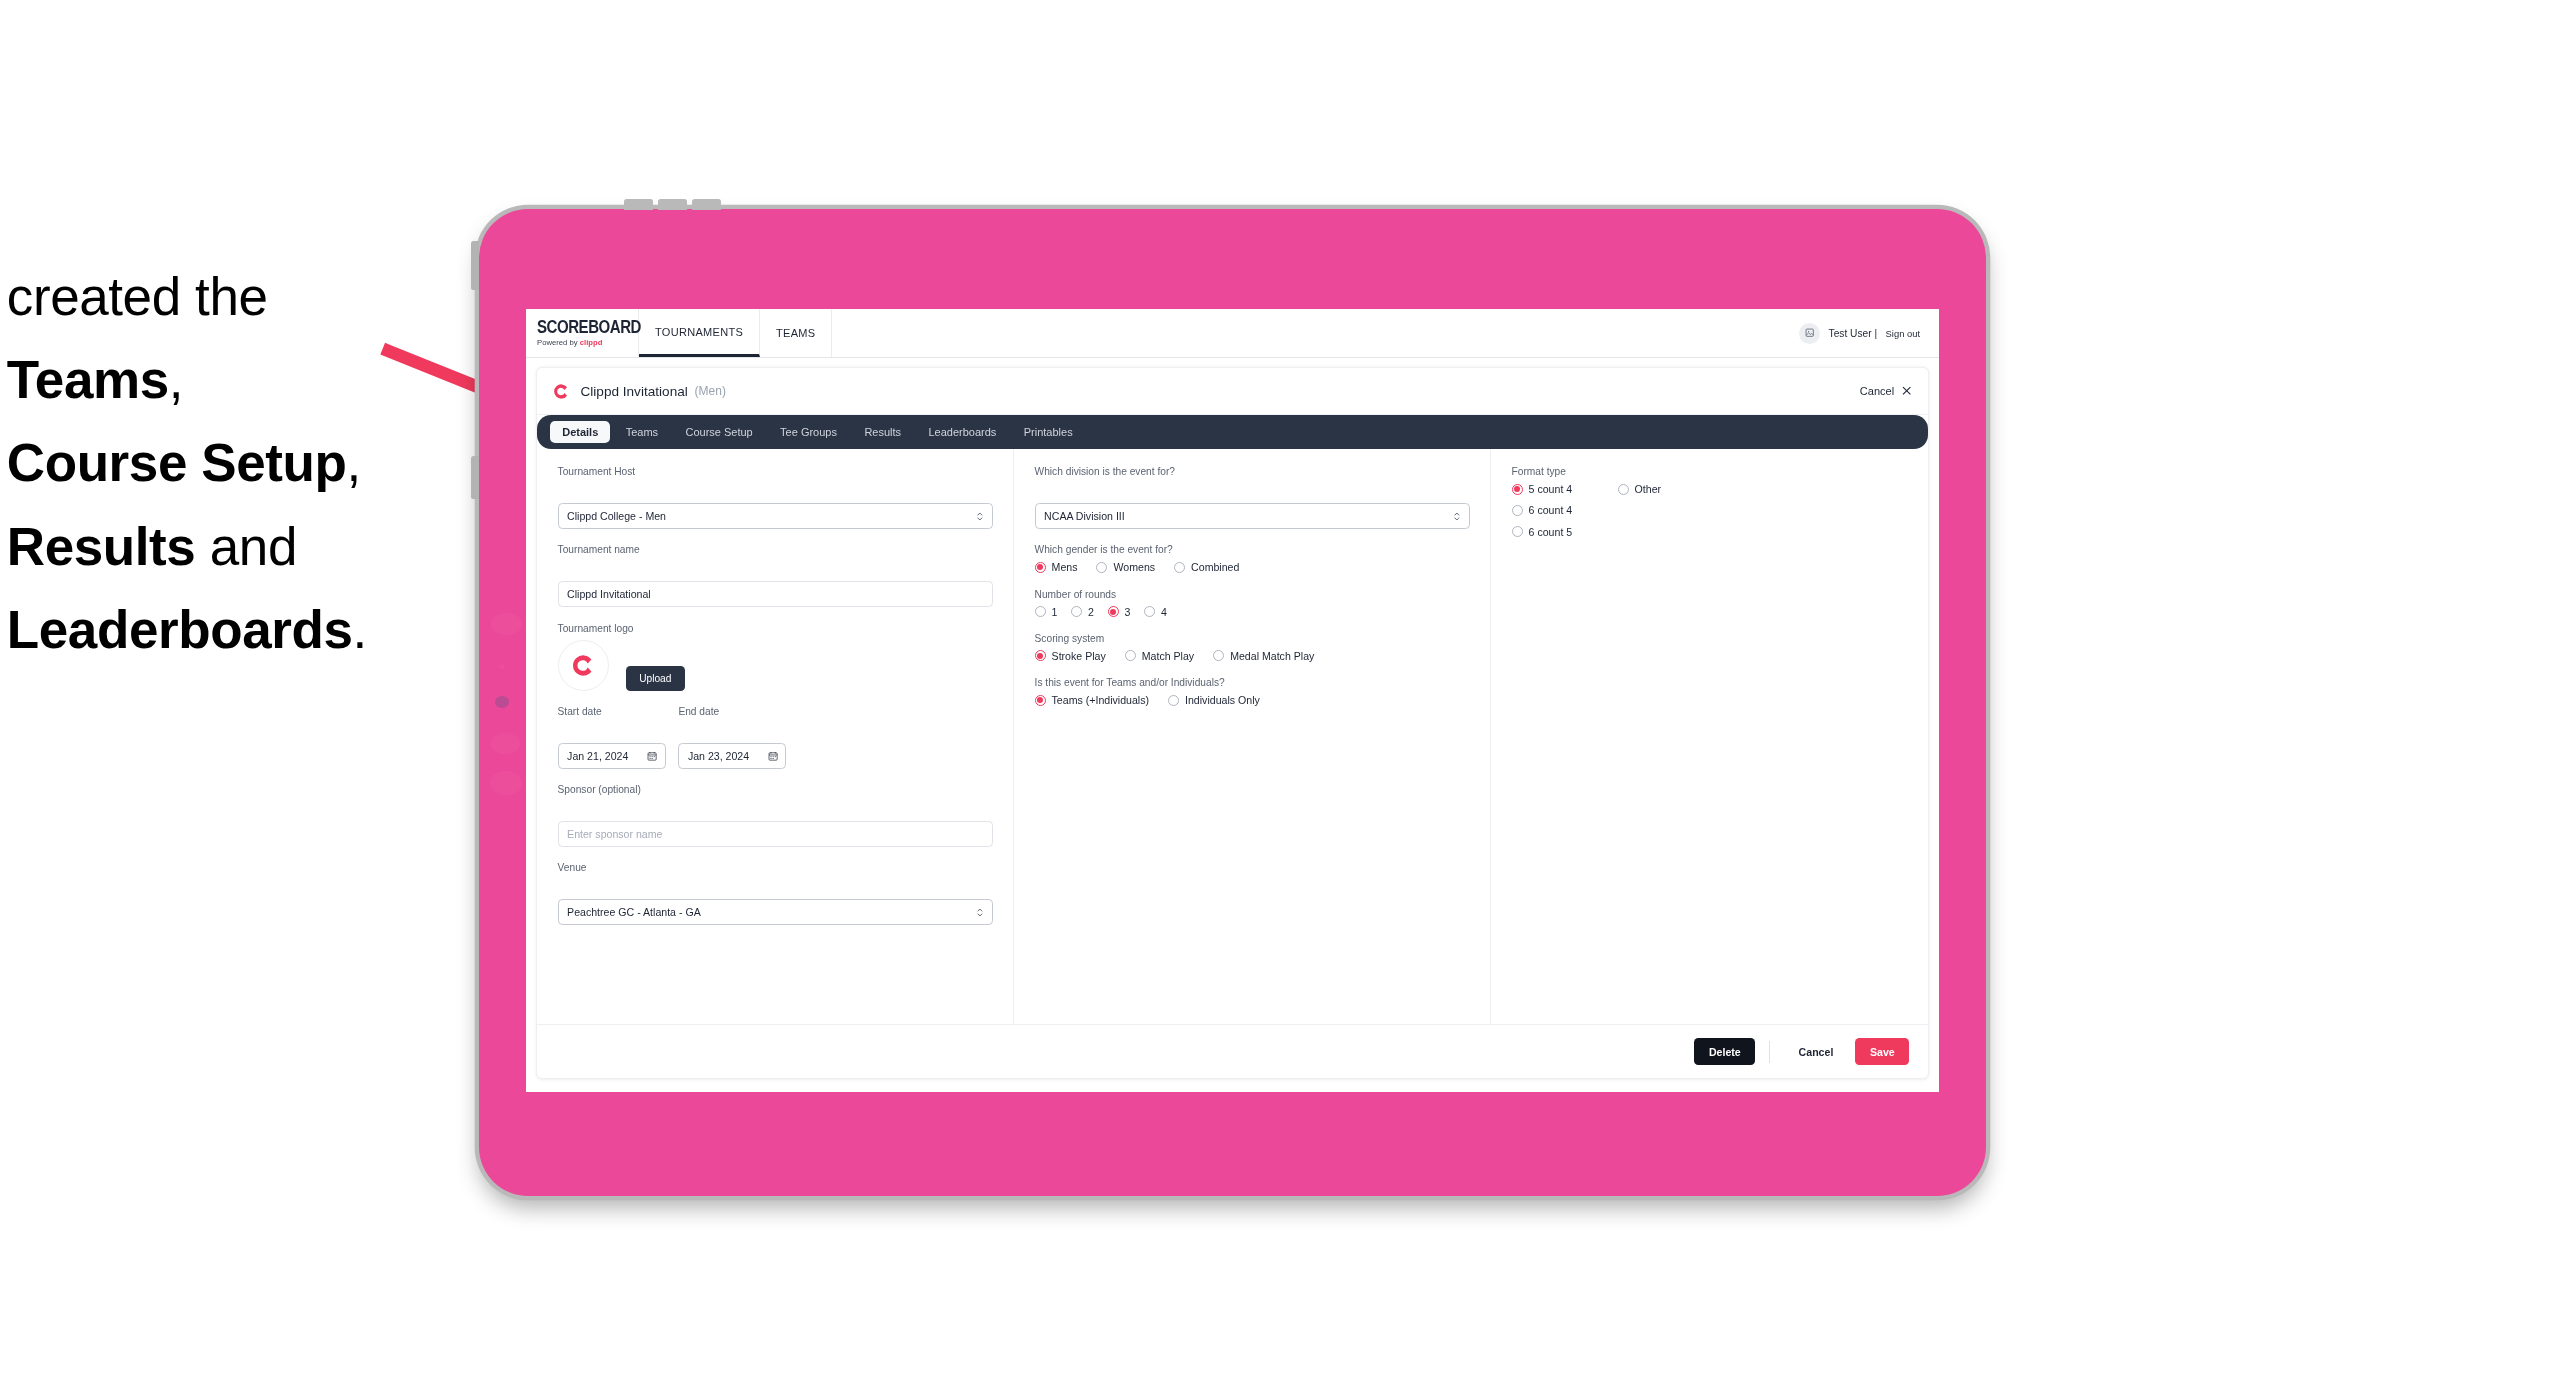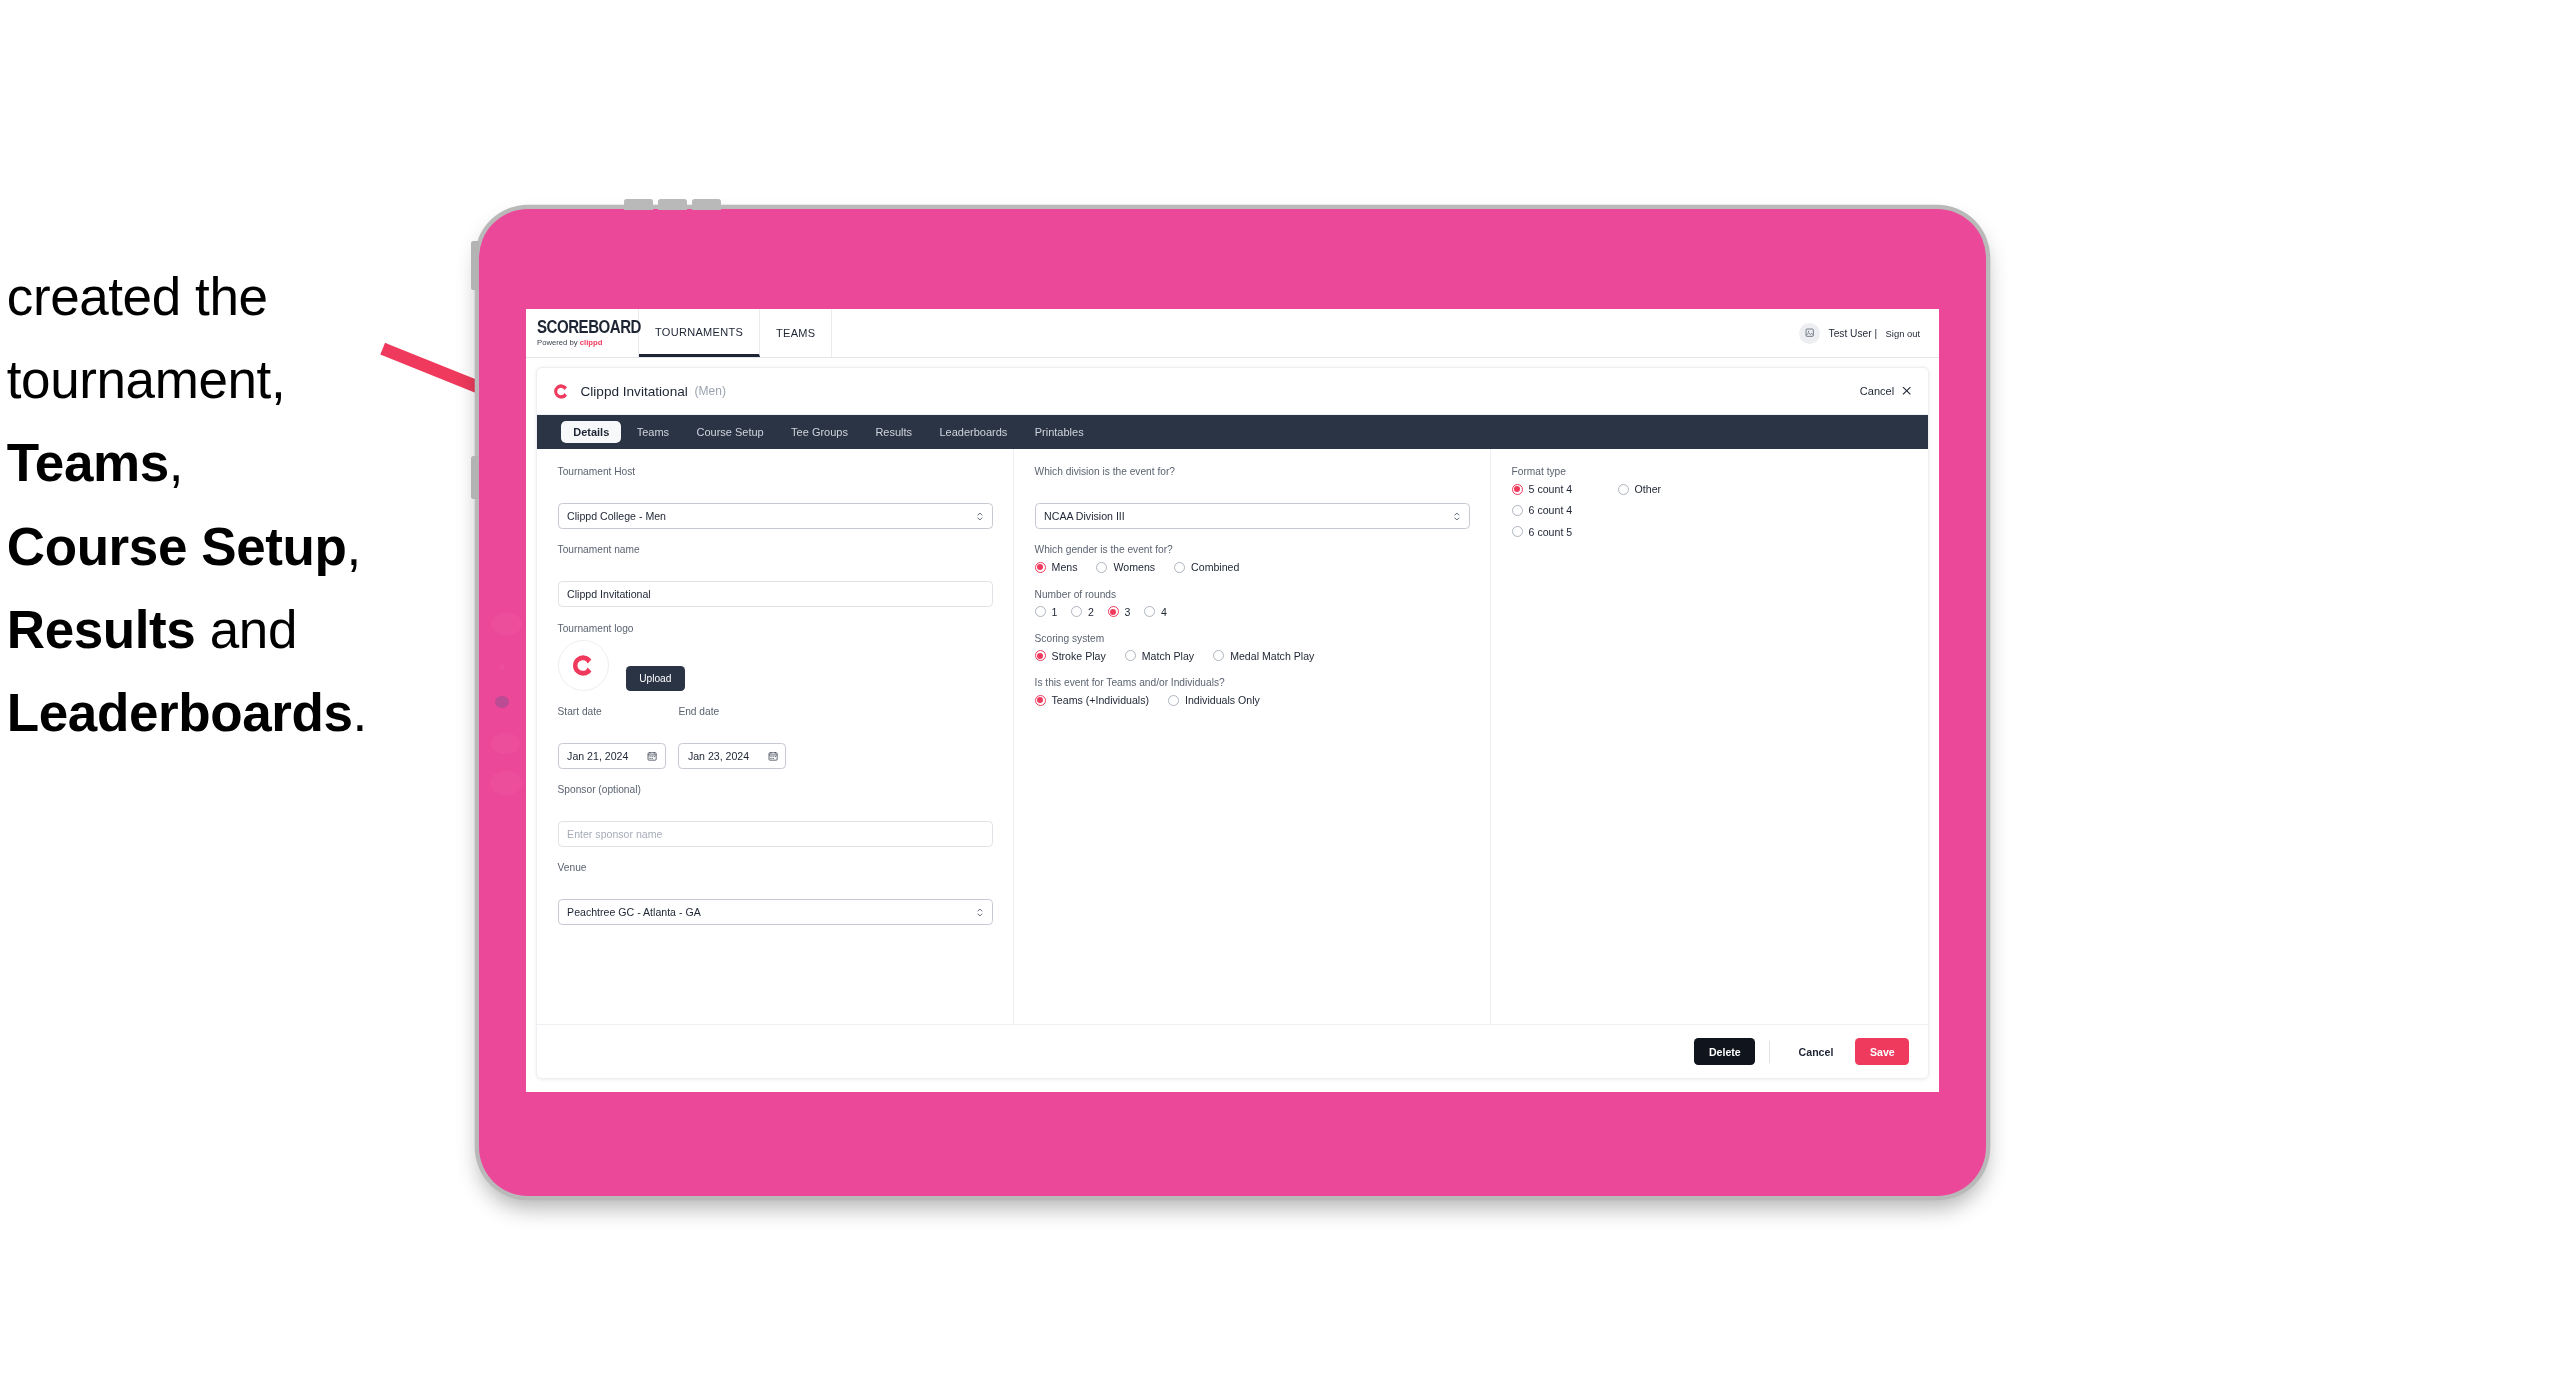--- a/index.html
+++ b/index.html
@@ -205,23 +205,24 @@
     display: flex; align-items: center; gap: 7.7px;
     font-size: 11px; color: #1d2433; cursor: pointer;
   }
 
   
   #tabs {
     height: 34px;
     background: #2b3445;
     display: flex;
     align-items: center;
-    padding: 0 24px;
+    padding: 0 13px;
     gap: 3.4px;
     box-sizing: border-box;
+    border-radius: 14px;
   }
   .tab {
     font-size: 11px;
     color: #cfd4dc;
     padding: 5.1px 12px;
     border-radius: 5.1px;
     cursor: pointer;
     white-space: nowrap;
   }
   .tab.active {
@@ -349,21 +350,20 @@
   #btn-delete { background: #10141c; color: #fff; }
   #divider-v { width: 0.9px; height: 22px; background: #dfe2e7; margin: 0 13.6px; }
   #btn-cancel { color: #1d2433; padding: 7.7px 15.3px; font-size: 10.6px; font-weight: bold; cursor: pointer; }
   #btn-save { background: #ef3a5d; color: #ffffff; margin-left: 6.8px; }
 </style>
 </head>
 <body>
 
 <div id="caption">
   <div>created the</div>
-  <div>tournament,</div>
   <div><span class="b">Teams</span><span>,</span></div>
   <div><span class="b">Course Setup</span><span>,</span></div>
   <div><span class="b">Results</span><span> and</span></div>
   <div><span class="b">Leaderboards</span><span>.</span></div>
 </div>
 
 <svg id="arrow" viewBox="0 0 400 200">
   <path d="M 26 33 L 330 155" stroke="#ef3a5d" stroke-width="15" stroke-linecap="square" fill="none"></path>
   <path d="M 360 170 L 286 112 L 300 160 L 258 168 Z" fill="#ef3a5d"></path>
 </svg>

